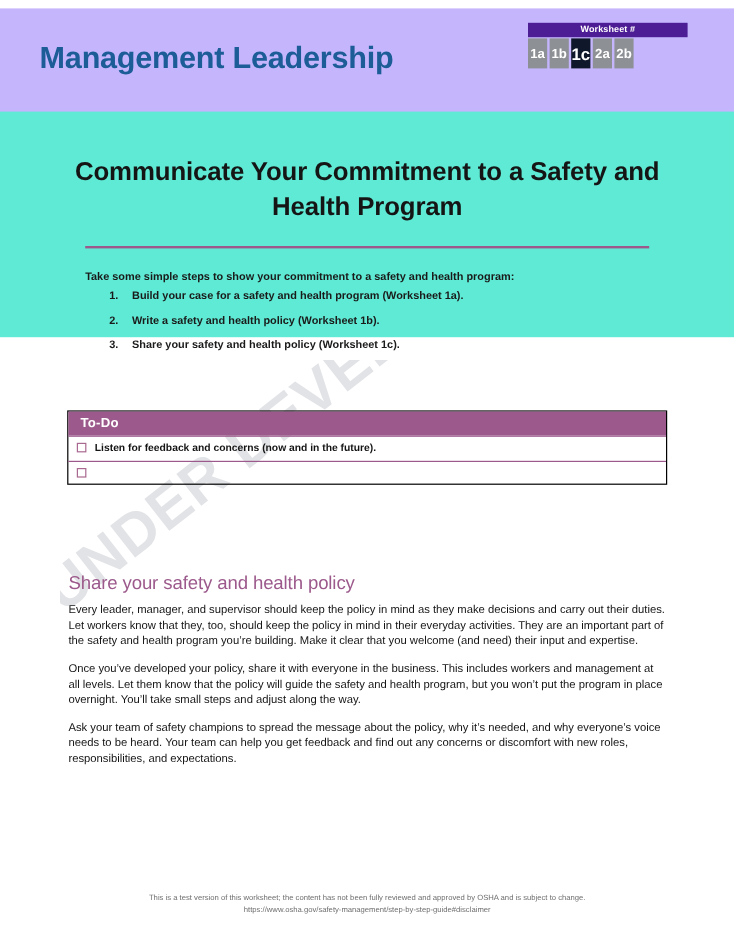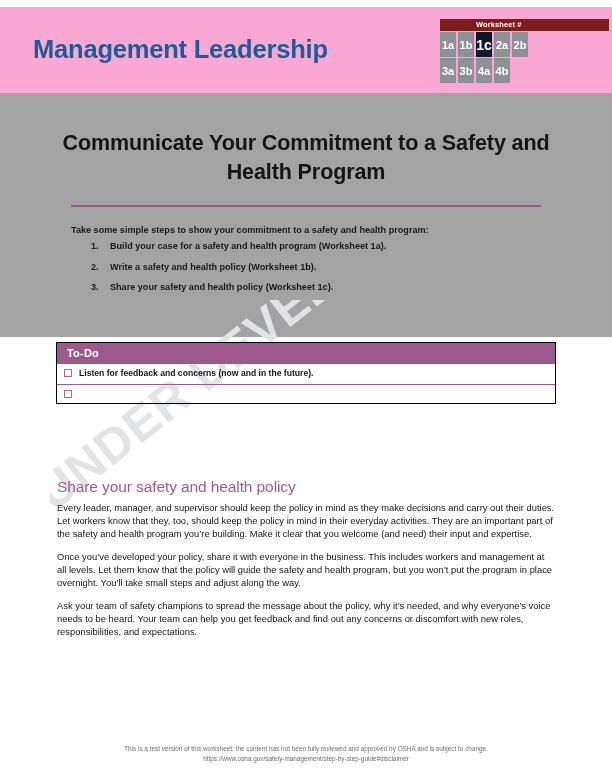--- a/index.html
+++ b/index.html
@@ -44,21 +44,21 @@
     white-space: nowrap;
   }
 
   
   #header-band {
     position: absolute;
     left: 0;
     top: 7px;
     width: 612px;
     height: 106px;
-    background: #f9a8d4;
+    background: #c4b5fd;
     z-index: 2;
   }
   #header-title {
     position: absolute;
     left: 33px;
     top: 28px;
     font-size: 25.5px;
     font-weight: bold;
     color: #1c5c97;
     letter-spacing: -0.2px;
@@ -68,28 +68,27 @@
   
   #worksheet-grid {
     position: absolute;
     left: 440px;
     top: 19px;
     z-index: 3;
   }
   #ws-head {
     width: 133px;
     height: 12px;
-    background: #7f1d1d;
+    background: #4c1d95;
     color: #ffffff;
     font-size: 7.5px;
     font-weight: bold;
-    text-align: left;
+    text-align: center;
     line-height: 12px;
     letter-spacing: 0.1px;
-    padding-left: 36px;
   }
   .ws-row {
     display: flex;
     margin-top: 1px;
   }
   .ws-cell {
     width: 16px;
     height: 25px;
     margin-right: 2px;
     background: #8d9094;
@@ -109,22 +108,22 @@
   .ws-cell.empty {
     background: transparent;
   }
 
   
   #title-block {
     position: absolute;
     left: 0;
     top: 93px;
     width: 612px;
-    height: 244px;
-    background: #a3a3a3;
+    height: 188px;
+    background: #5eead4;
     z-index: 2;
   }
   #doc-title {
     position: absolute;
     left: 60px;
     top: 36px;
     width: 492px;
     text-align: center;
     font-size: 21.5px;
     font-weight: bold;
@@ -272,27 +271,20 @@
   </div>
 
   <div id="worksheet-grid">
     <div id="ws-head">Worksheet #</div>
     <div class="ws-row">
       <div class="ws-cell">1a</div>
       <div class="ws-cell">1b</div>
       <div class="ws-cell active">1c</div>
       <div class="ws-cell">2a</div>
       <div class="ws-cell">2b</div>
-    </div>
-    <div class="ws-row">
-      <div class="ws-cell">3a</div>
-      <div class="ws-cell">3b</div>
-      <div class="ws-cell">4a</div>
-      <div class="ws-cell">4b</div>
-      <div class="ws-cell empty"></div>
     </div>
   </div>
 
   <div id="title-block">
     <div id="doc-title">Communicate Your Commitment to a Safety and Health Program</div>
     <div id="title-rule"></div>
     <div id="intro-lead">Take some simple steps to show your commitment to a safety and health program:</div>
     <ol id="intro-list">
       <li>
         <span class="num">1.</span>

